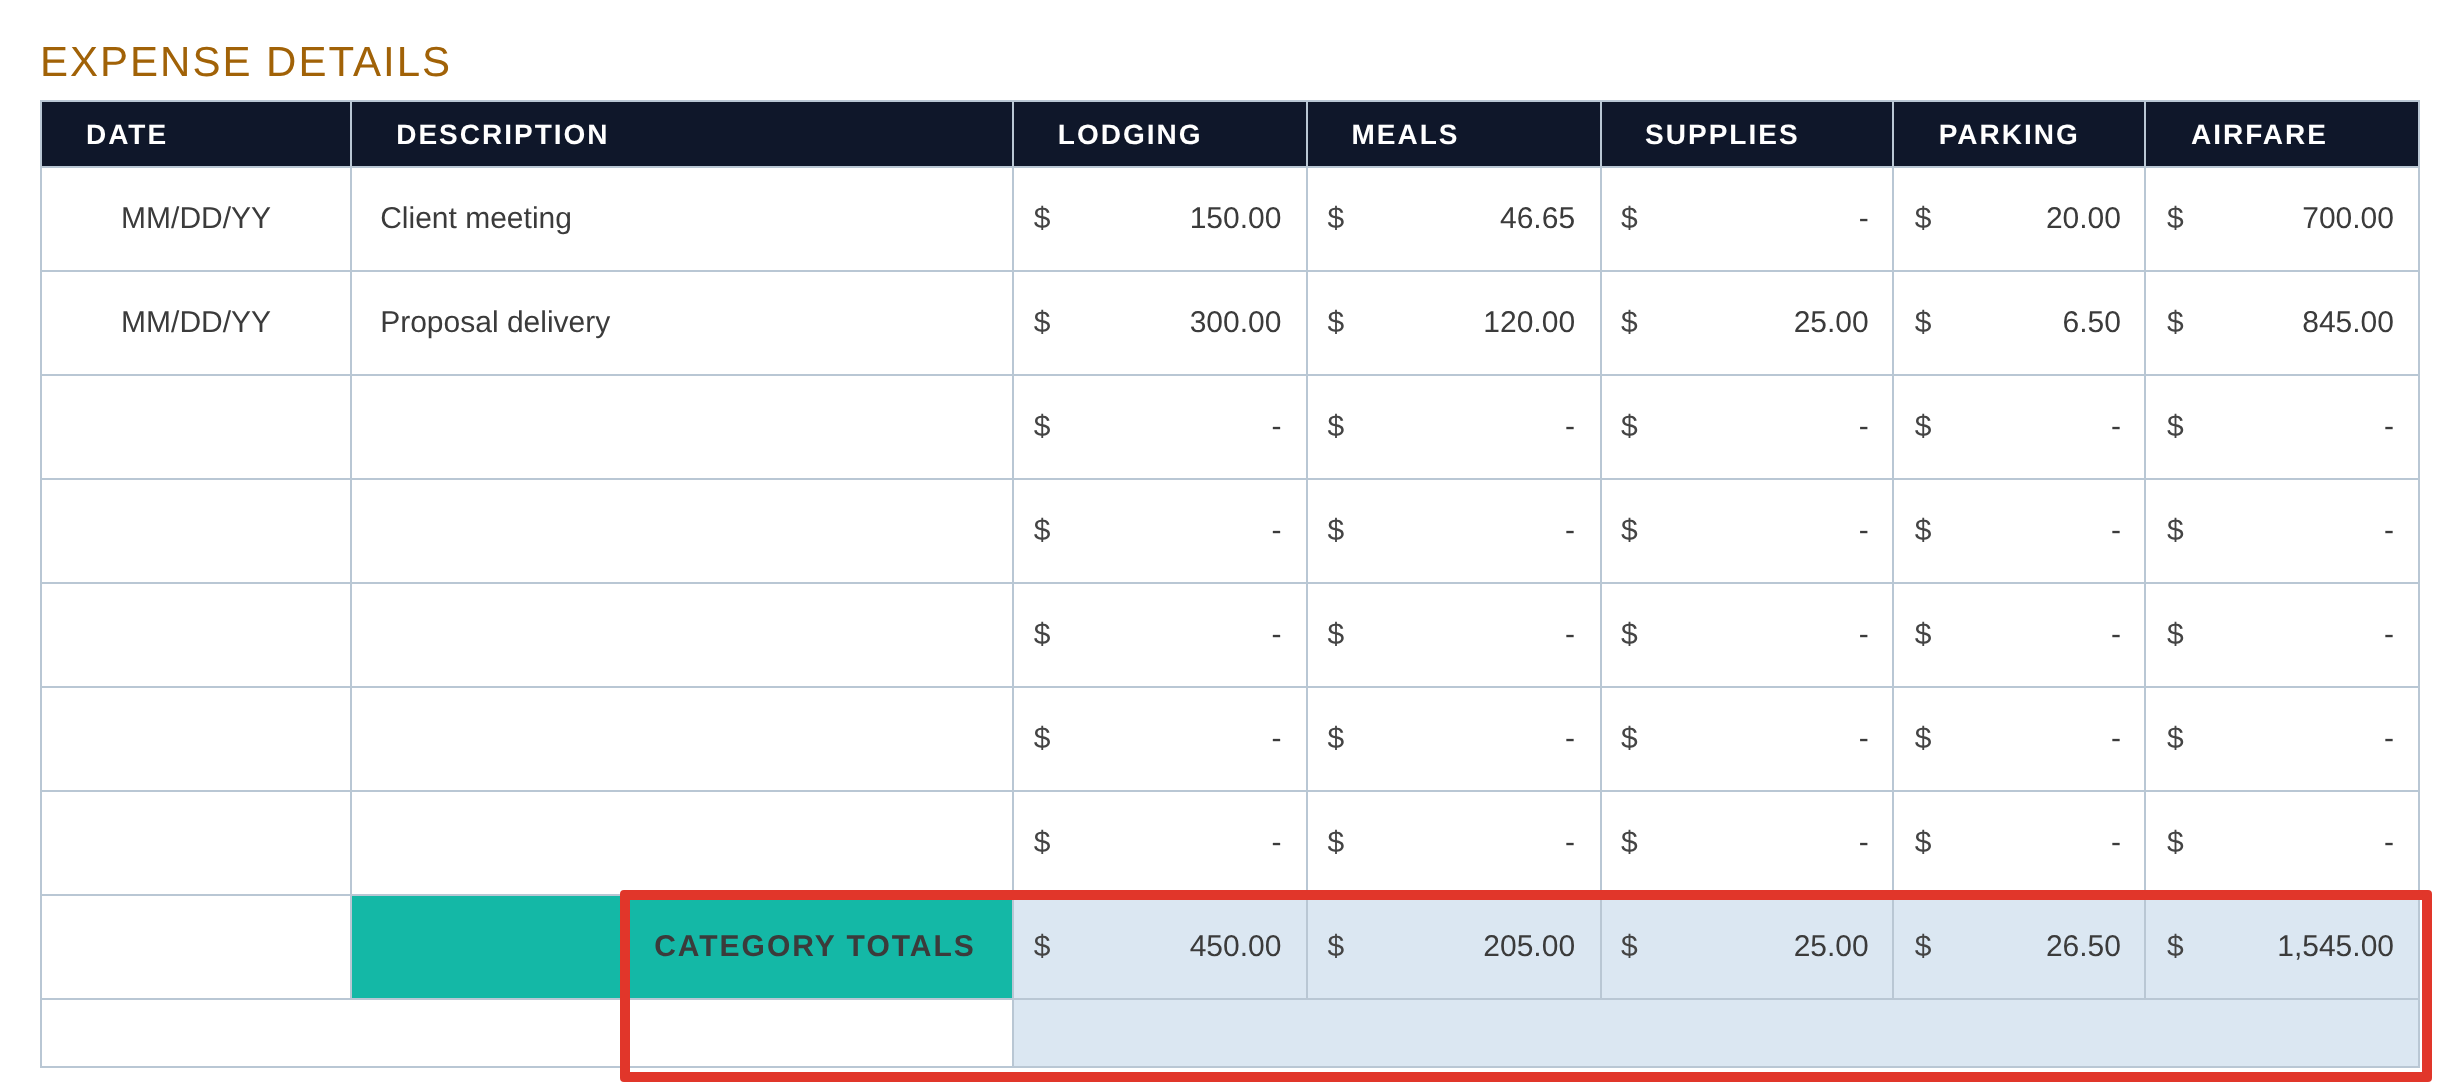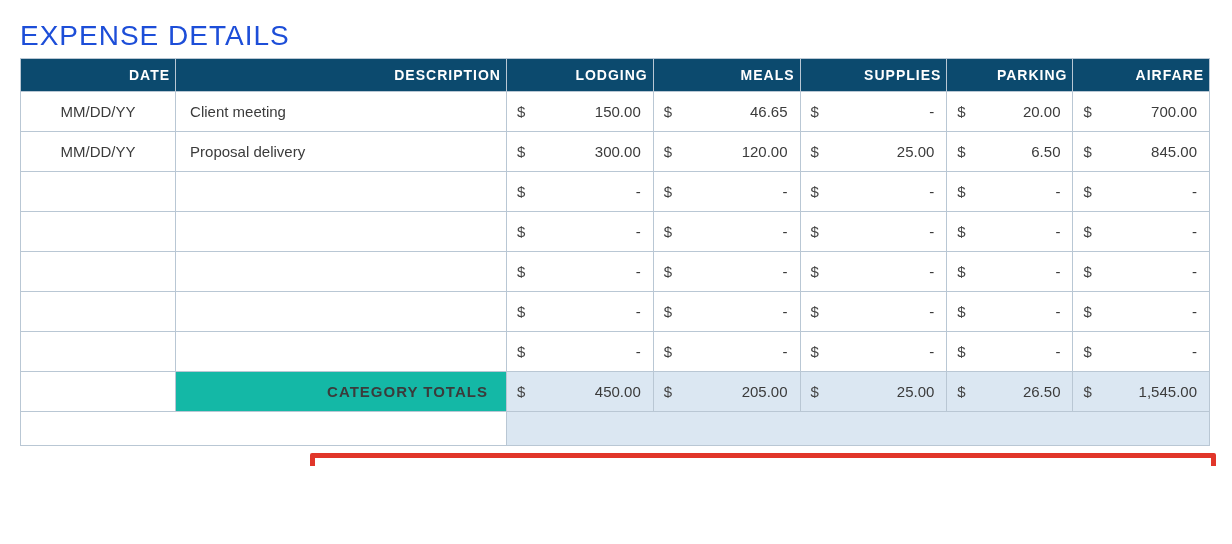--- a/index.html
+++ b/index.html
@@ -5,50 +5,50 @@
   * { box-sizing: border-box; }
   body {
     margin: 0;
     padding: 20px 10px;
     font-family: "Century Gothic", "Segoe UI", Arial, sans-serif;
     background: #ffffff;
     color: #333;
     width: 1232px;
   }
   .title {
-    color: #1d4ed8;
-    font-size: 28px;
+    color: #a16207;
+    font-size: 21px;
     letter-spacing: 1px;
     font-weight: 400;
     margin: 0 0 6px 10px;
   }
   .wrap { position: relative; }
   table {
     border-collapse: collapse;
     width: 1190px;
     margin-left: 10px;
     table-layout: fixed;
   }
   th, td {
     border: 1px solid #b9c7d4;
   }
   th {
-    background: #0c4a6e;
+    background: #0f172a;
     color: #ffffff;
     font-weight: 700;
     font-size: 14px;
     letter-spacing: 1px;
-    padding: 8px 5px;
-    text-align: right;
+    padding: 8px 22px;
+    text-align: left;
   }
   td {
     font-size: 15px;
     color: #3b3b3b;
     padding: 0;
-    height: 40px;
+    height: 52px;
     vertical-align: middle;
   }
   .col-date  { width: 150px; }
   .col-desc  { width: 320px; }
   .col-amt   { width: 142px; }
   .col-park  { width: 122px; }
   .col-air   { width: 132px; }
   .date-cell { text-align: center; }
   .desc-cell { padding-left: 14px; }
   .amt {

